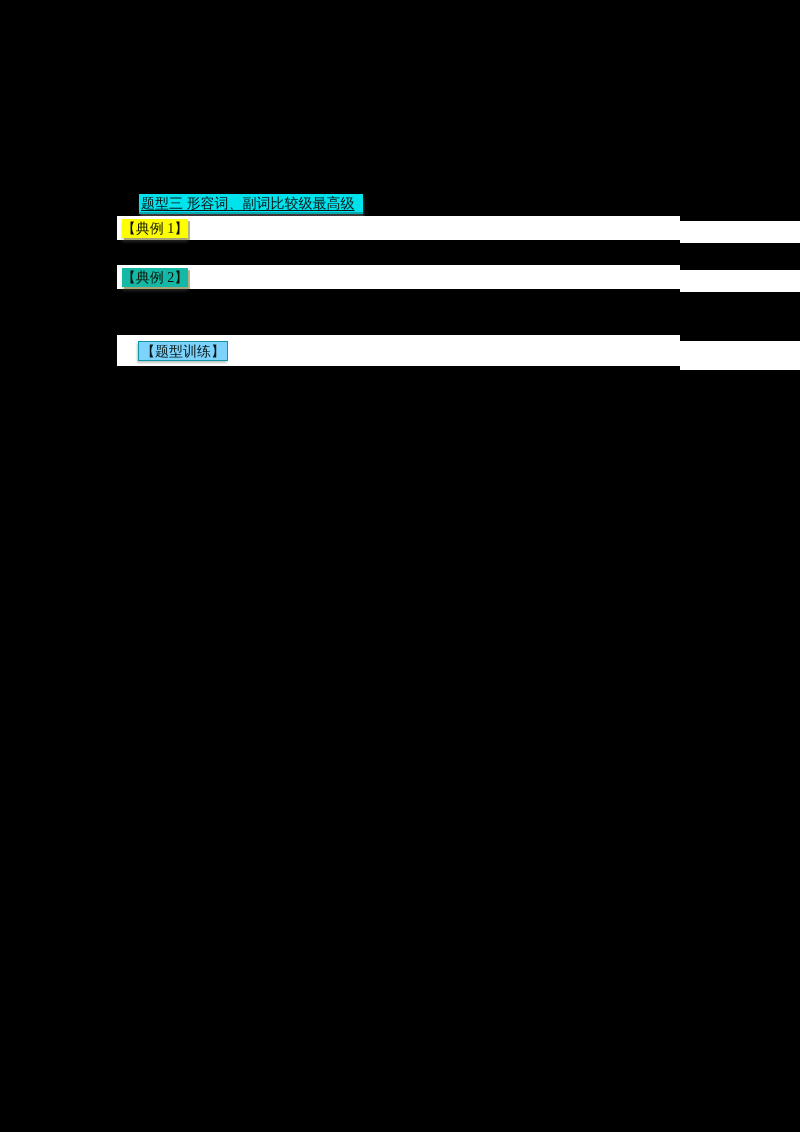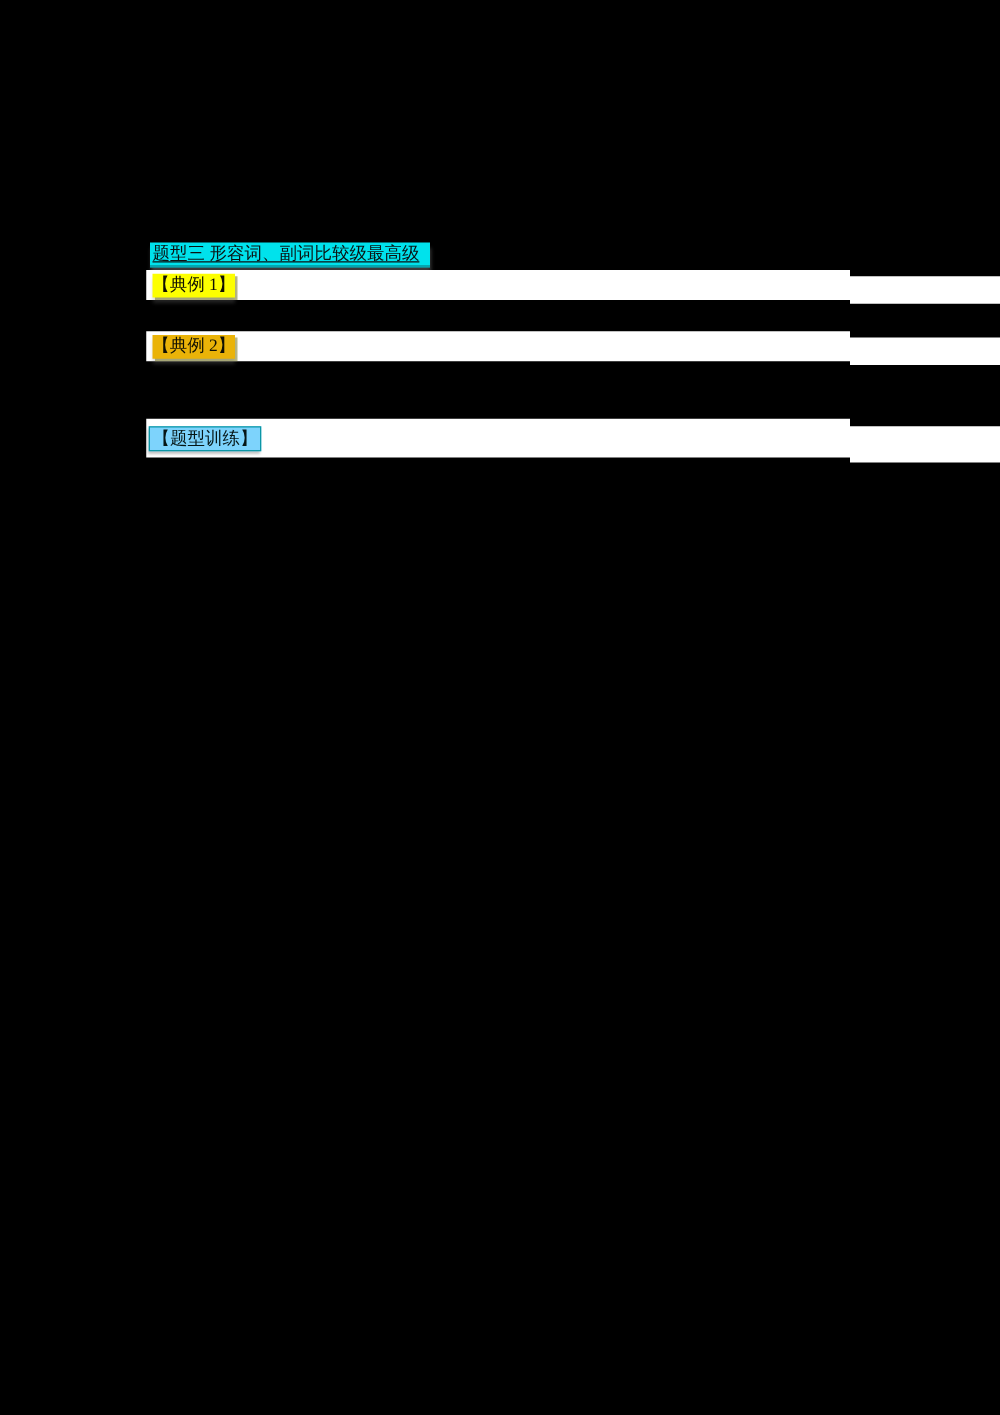--- a/index.html
+++ b/index.html
@@ -7,21 +7,21 @@
     padding: 0;
   }
   body {
     width: 800px;
     height: 1132px;
     background: #000000;
     position: relative;
     overflow: hidden;
     font-family: "Liberation Serif", "DejaVu Serif", serif;
   }
-  .abs { position: absolute; }
+  .abs { position: absolute; margin-left: 19px; }
 
   
   .heading-bar {
     left: 120px;
     top: 194px;
     width: 224px;
     height: 20px;
     display: flex;
     align-items: center;
     overflow: hidden;
@@ -102,21 +102,21 @@
   <div class="band band1-left" style="background-color: rgb(255, 255, 255);"></div>
   <div class="band band1-right" style="background-color: rgb(255, 255, 255);"></div>
 
   <div class="example-label label1" style="background-color: rgb(253, 255, 0);">
     <span>【典例 1】</span>
   </div>
 
   <div class="band band2-left" style="background-color: rgb(255, 255, 255);"></div>
   <div class="band band2-right" style="background-color: rgb(255, 255, 255);"></div>
 
-  <div class="example-label label2" style="background-color: #eab308;">
+  <div class="example-label label2" style="background-color: #14b8a6;">
     <span>【典例 2】</span>
   </div>
 
   <div class="band band3-left" style="background-color: rgb(255, 255, 255);"></div>
   <div class="band band3-right" style="background-color: rgb(255, 255, 255);"></div>
 
   <div class="abs training-label" style="background-color: #7dd3fc;">
     <span>【题型训练】</span>
   </div>
 

